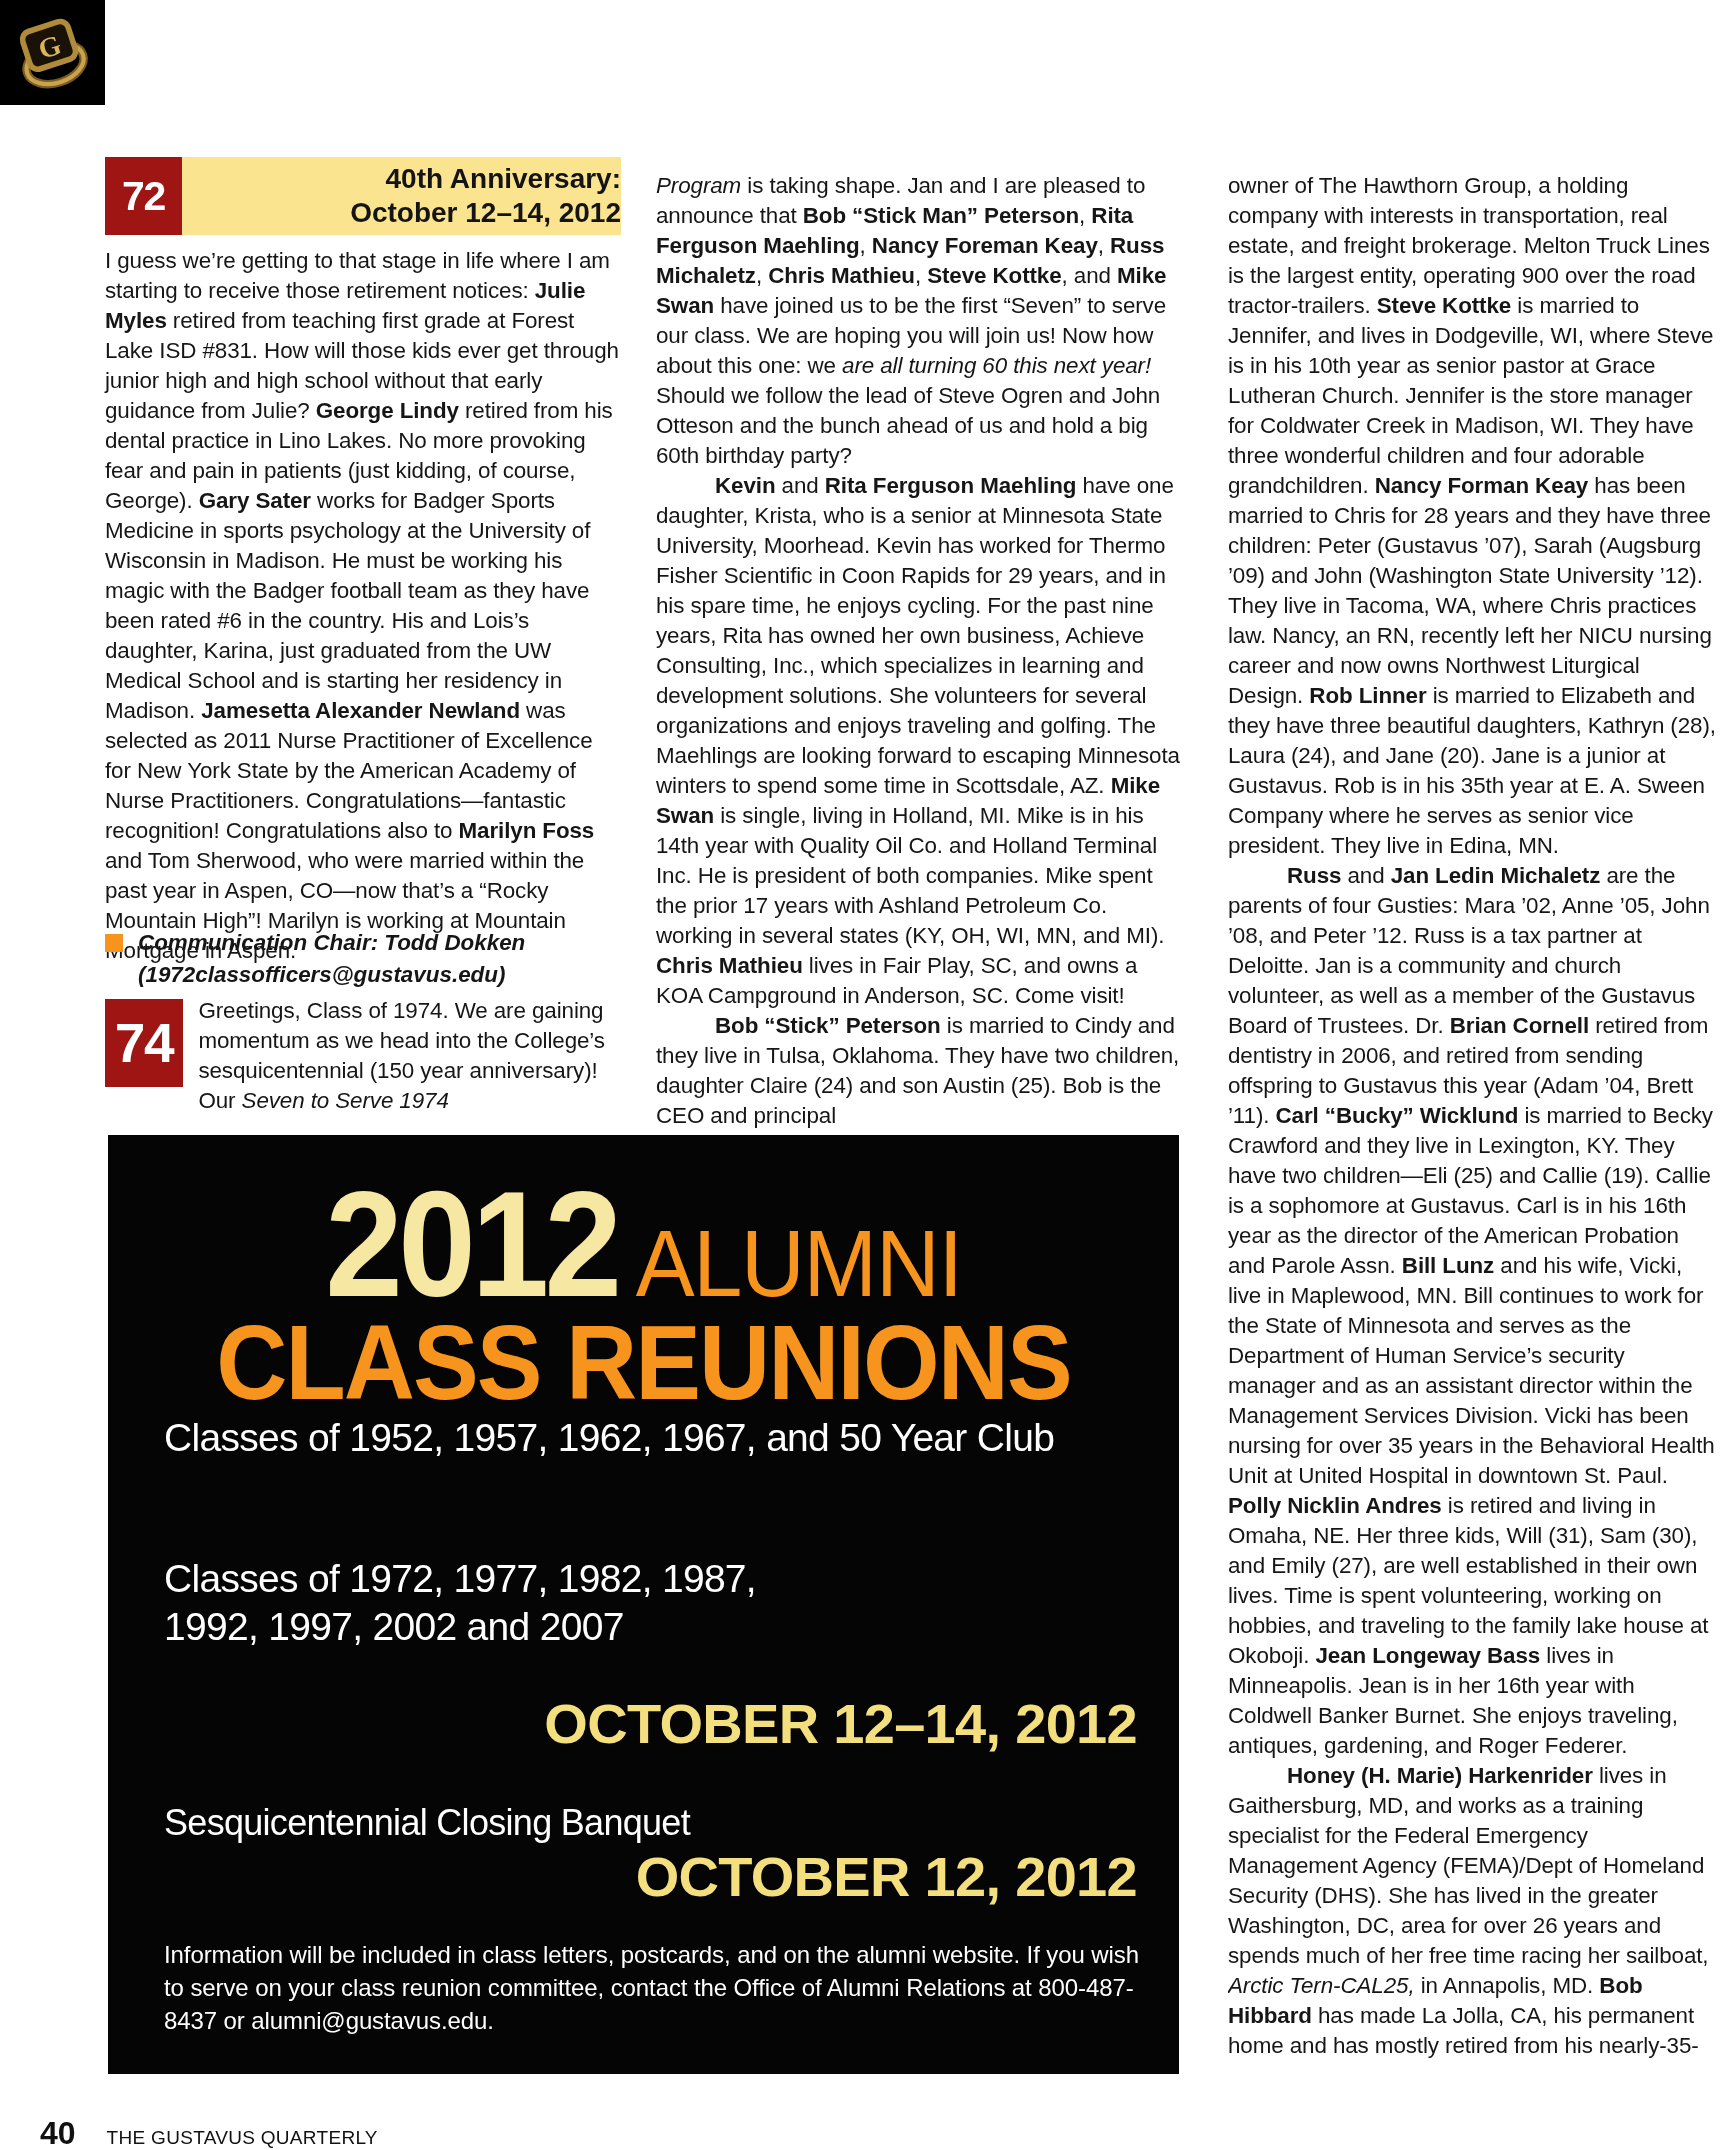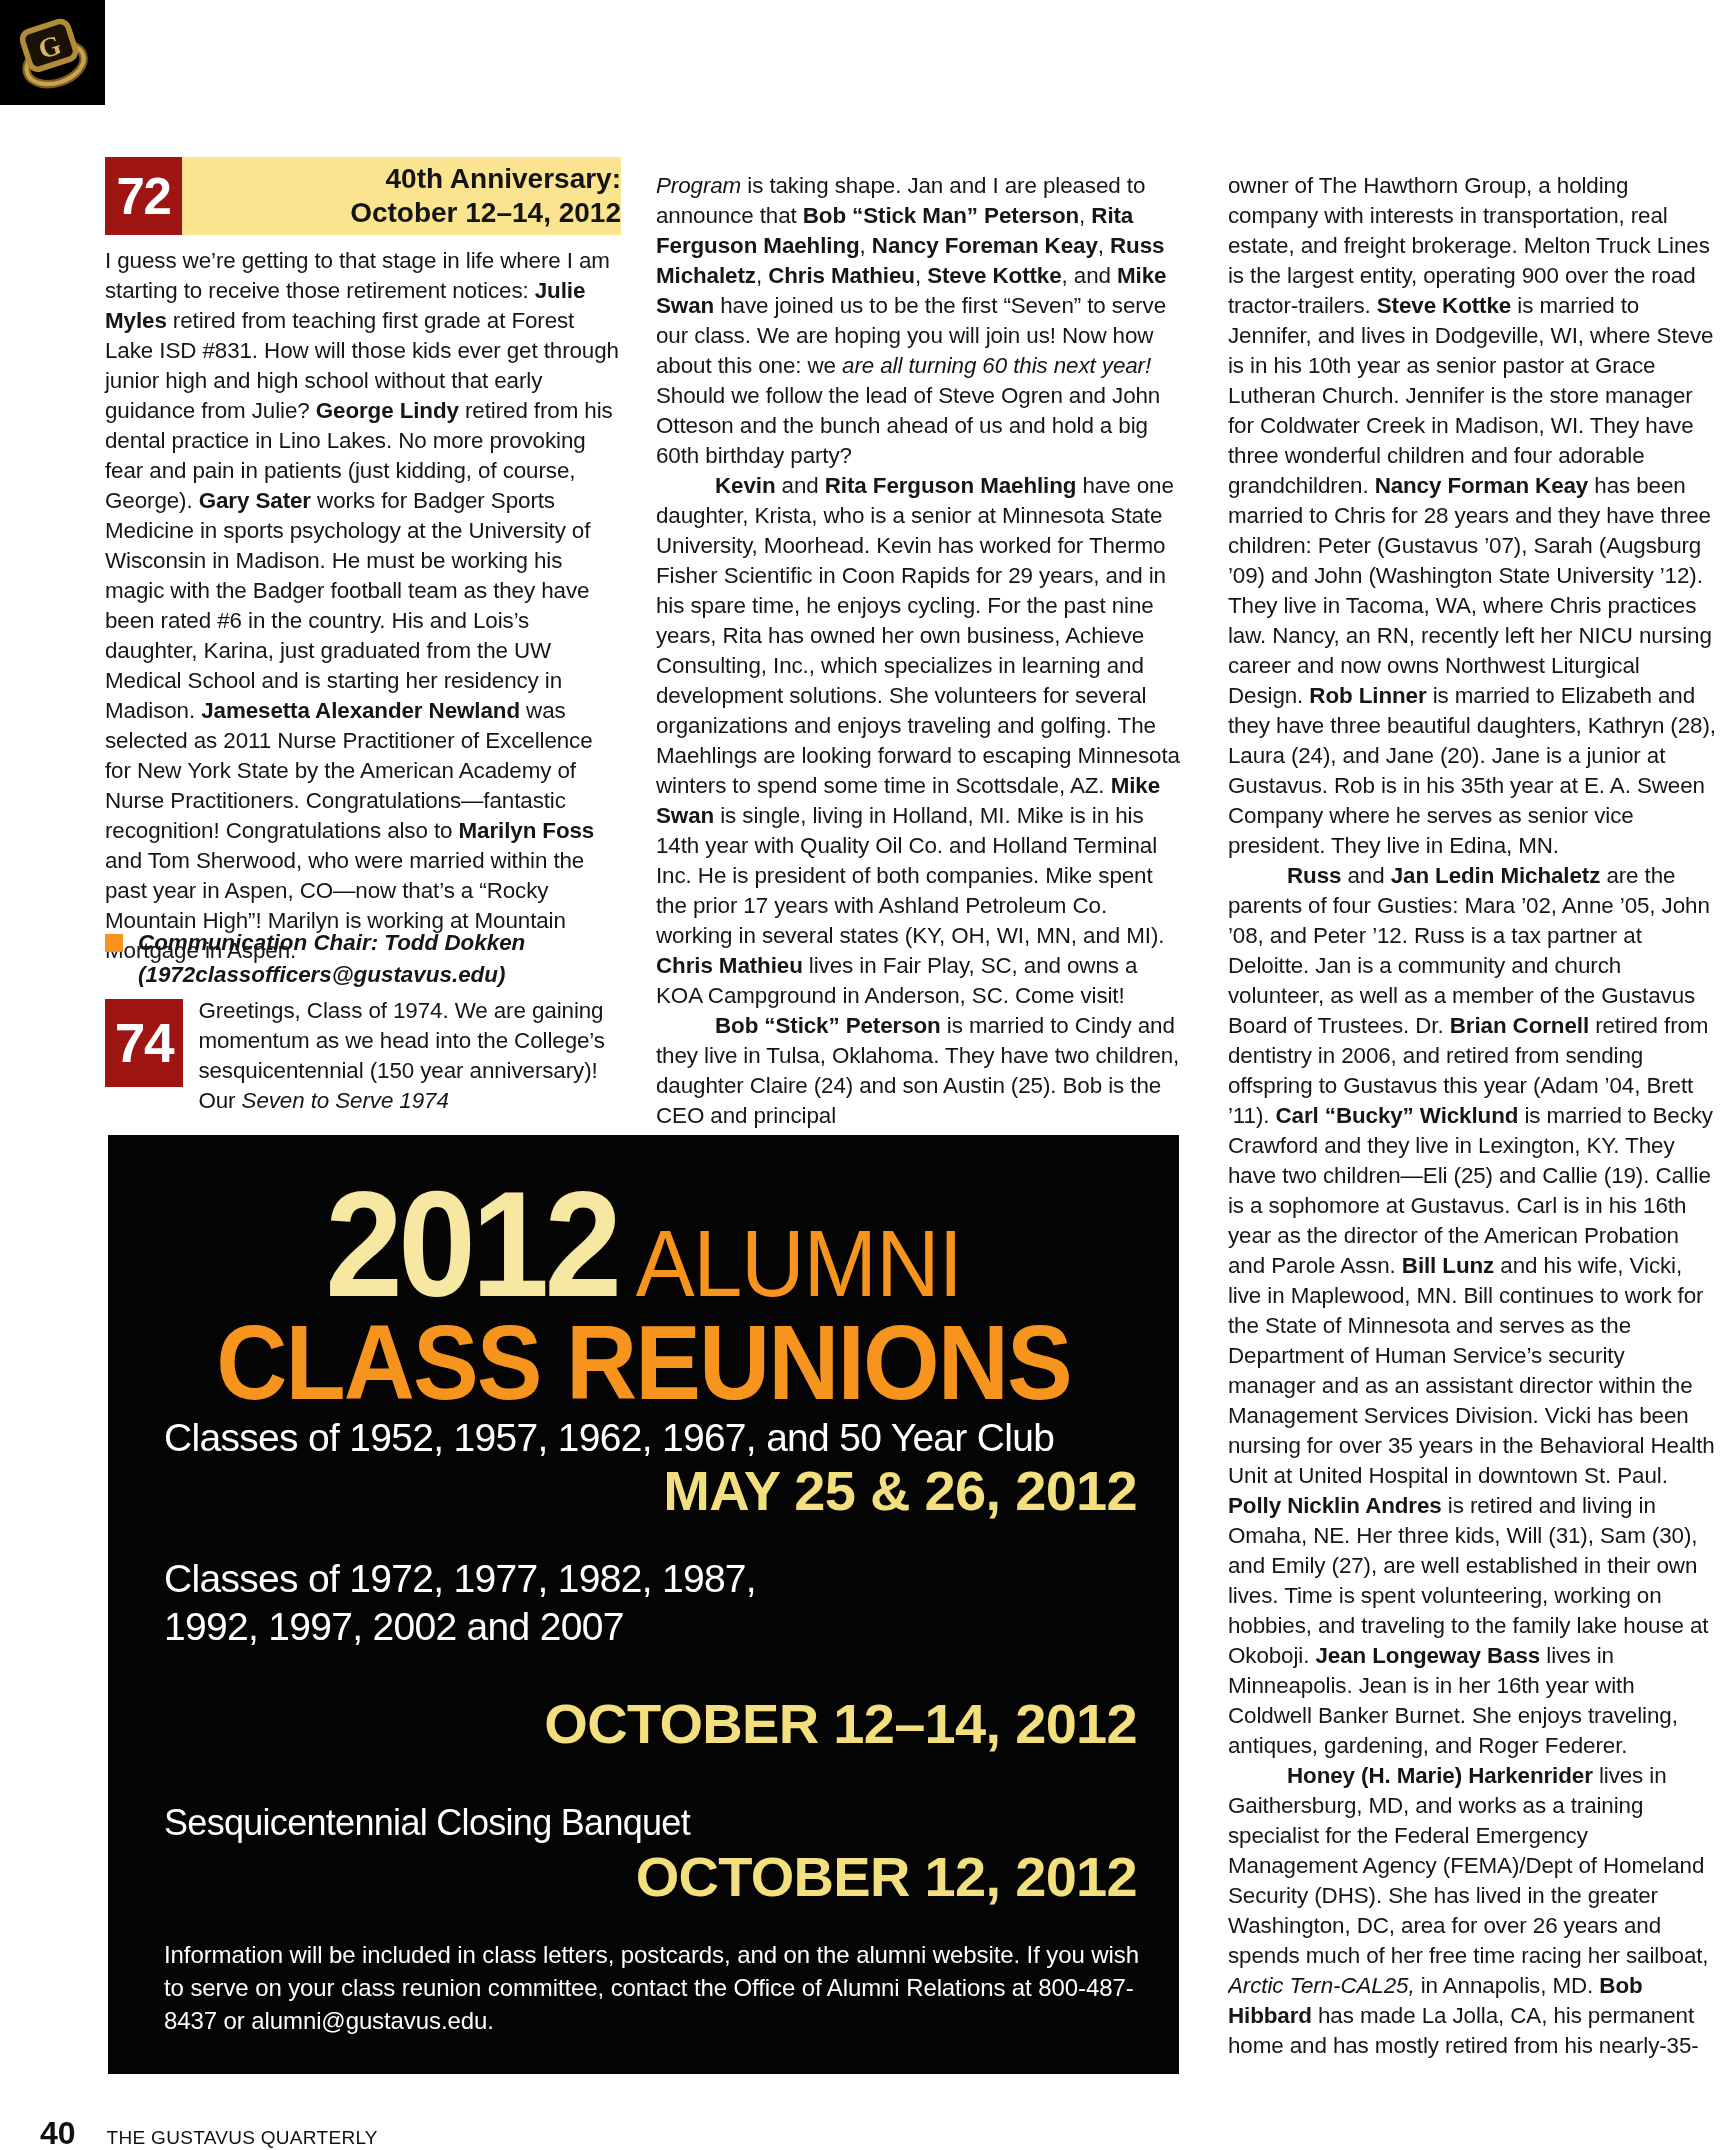--- a/index.html
+++ b/index.html
@@ -9,21 +9,21 @@
   .ring-block{position:absolute;left:0;top:0;width:105px;height:105px;background:#000;}
   
   .col{position:absolute;font-size:22.4px;line-height:30px;letter-spacing:-0.1px;text-align:left;}
   .para{margin:0;}
   .para.indent{text-indent:59px;}
   .b{font-weight:700;}
   .i{font-style:italic;}
   
   .head72{position:absolute;left:105px;top:157px;width:516px;height:78px;display:flex;}
   .badge{background:#9E1513;color:#ffffff;font-weight:700;display:flex;align-items:center;justify-content:center;letter-spacing:-1.4px;}
-  .badge72{width:77px;height:78px;font-size:51px;}
+  .badge72{width:77px;height:78px;font-size:41px;}
   .yellowhead{background:#FAE48F;flex:1;display:flex;flex-direction:column;justify-content:center;padding-left:28px;
               font-weight:700;font-size:28px;line-height:34px;color:#141414;text-align:right;}
   
   .bullet-row{position:absolute;left:105px;top:927px;width:519px;padding-left:33px;box-sizing:border-box;
               font-style:italic;font-size:22.4px;line-height:31.5px;font-weight:bold;}
   .bullet-sq{position:absolute;left:0;top:7px;width:18px;height:18px;background:#F7941E;}
   
   .s74{position:absolute;left:105px;top:996px;width:521px;font-size:22.4px;line-height:30px;letter-spacing:-0.1px;}
   .badge74{float:left;width:78px;height:88px;margin:2.8px 15.4px 4.2px 0;font-size:55px;}
   
@@ -96,21 +96,20 @@
   <div class="bx">
     <div class="bx-headline">
       <div class="bx-line1">
         <span class="y2012">2012</span>
         <span class="alumni">ALUMNI</span>
       </div>
       <div class="bx-title">CLASS REUNIONS</div>
     </div>
 
     <div class="bx-line" style="top:279px;">Classes of 1952, 1957, 1962, 1967, and 50 Year Club</div>
-    <div class="bx-date" style="top:328px;">MAY 25 &amp; 26, 2012</div>
 
     <div class="bx-line" style="top:420px;width:700px;">
       <span>Classes of 1972, 1977, 1982, 1987,</span><br>
       <span>1992, 1997, 2002 and 2007</span>
     </div>
     <div class="bx-date" style="top:561px;">OCTOBER 12–14, 2012</div>
 
     <div class="bx-caps" style="top:670px;font-size:36px;text-transform:none;">Sesquicentennial Closing Banquet</div>
     <div class="bx-date" style="top:714px;">OCTOBER 12, 2012</div>
 

